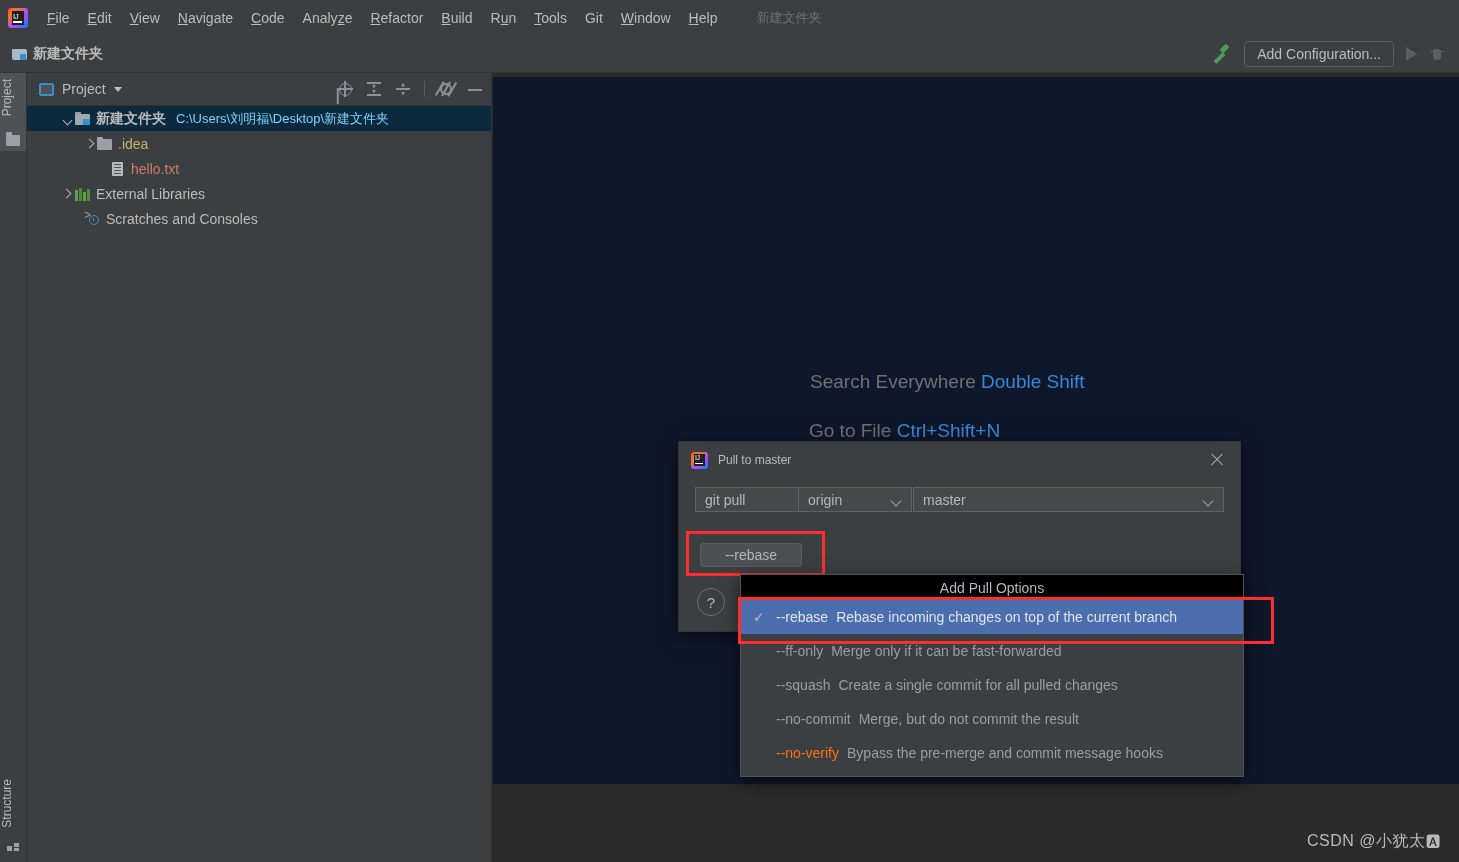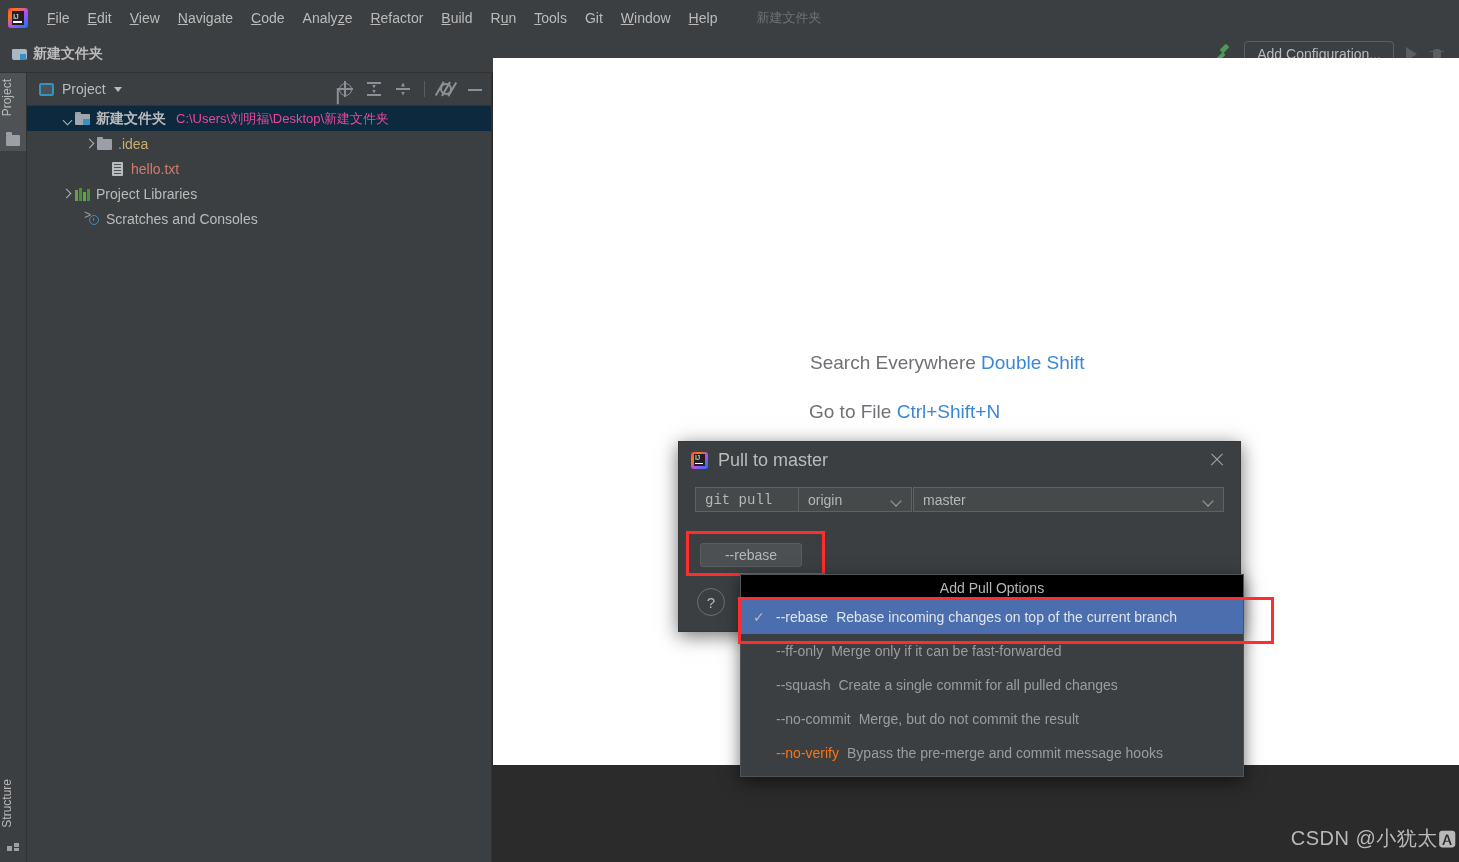--- a/index.html
+++ b/index.html
@@ -376,21 +376,21 @@
     content: "";
     position: absolute;
     left: 3px; top: 3.5px;
     width: 6px; height: 6px;
     border-right: 1.6px solid #aeb3b8;
     border-bottom: 1.6px solid #aeb3b8;
     transform: rotate(-45deg);
   }
   .tree-label { margin-left: 6px; }
   .tree-label.bold { font-weight: bold; }
-  .tree-path { margin-left: 10px; color: #ec4899; font-size: 13px; }
+  .tree-path { margin-left: 10px; color: #7dd3fc; font-size: 13px; }
   .tree-label.yellow { color: #c9ae6a; }
   .tree-label.red { color: #d07b6a; text-align: center; }
 
   .ic-folder {
     width: 15px; height: 13px; position: relative; flex: 0 0 15px;
   }
   .ic-folder::before{
     content:"";position:absolute;left:0;top:2px;width:15px;height:11px;
     background:#9aa0a6;border-radius:1px;
   }
@@ -434,45 +434,45 @@
     background:#3c3f41;
   }
   .ic-scratch i::after{
     content:"";position:absolute;left:3px;top:1.5px;width:1.2px;height:3.2px;
     background:#3592c4;
   }
 
   
   .editor-bg {
     position: absolute;
-    left: 493px; top: 58px;
+    left: 493px; top: 77px;
     width: 966px; height: 707px;
-    background: #ffffff;
+    background: #0f172a;
   }
   .shortcut-block {
     position: absolute;
     left: 0; top: 0;
     width: 966px;
   }
   .sc-line {
     position: absolute;
     font-size: 19px;
     color: #6e7175;
     white-space: nowrap;
   }
   .sc-line .key { color: #3a87d8; }
   #sc-search { left: 317px; top: 294px; }
   #sc-goto   { left: 316px; top: 343px; }
 
   
   .watermark {
     position: absolute;
-    right: 2px; bottom: 10px;
+    right: 18px; bottom: 10px;
     color: #b9b9b9;
-    font-size: 20px;
+    font-size: 16px;
     letter-spacing: .5px;
     text-align: center;
   }
 
   
   .dialog {
     position: absolute;
     left: 678px; top: 441px;
     width: 563px; height: 191px;
     background: #3c3f41;
@@ -495,21 +495,21 @@
     overflow: hidden;
     background: linear-gradient(135deg,#fe315d 0%,#f97a12 24%,#b24df7 58%,#087cfa 100%);
     flex: 0 0 auto;
   }
   .dlg-ij .inner { position:absolute; left:3px; top:2px; width:11px; height:12px; background:#231f20; }
   .dlg-ij .inner::after{
     content:"IJ"; position:absolute; left:1px; top:-1px; color:#fff; font-size:7px;
     line-height:10px; letter-spacing:-0.5px;
   }
   .dlg-ij .bar{ position:absolute; left:4px; top:11px; width:8px; height:1.6px; background:#fff; }
-  .dlg-title { font-size: 18px; color: #bbbbbb; }
+  .dlg-title { font-size: 12px; color: #bbbbbb; }
   .dlg-close {
     margin-left: auto;
     margin-right: 14px;
     width: 18px; height: 18px;
     position: relative;
     cursor: default;
   }
   .dlg-close::before, .dlg-close::after{
     content:""; position:absolute; left:1px; top:8px; width:16px; height:1.4px;
     background:#a5a8ab;
@@ -528,21 +528,21 @@
     height: 25px;
     box-sizing: border-box;
     background: #45494a;
     border: 1px solid #5e6265;
     color: #b5b8bb;
     font-size: 14px;
     display: flex;
     align-items: center;
     padding-left: 9px;
   }
-  #fld-cmd { width: 104px; font-family: Liberation Mono, monospace; }
+  #fld-cmd { width: 104px; }
   #fld-remote {
     width: 114px;
     margin-left: -1px;
     position: relative;
     padding-right: 24px;
   }
   #fld-branch {
     flex: 1;
     margin-left: 1px;
     position: relative;
@@ -757,21 +757,21 @@
     </div>
 
     <div class="tree-row" style="padding-left:33px">
       <span class="arrow right"></span>
       <span class="ic-lib">
           <i></i>
           <i></i>
           <i></i>
           <i></i>
         </span>
-      <span class="tree-label">Project Libraries</span>
+      <span class="tree-label">External Libraries</span>
     </div>
 
     <div class="tree-row" style="padding-left:57px">
       <span class="ic-scratch">
           <i></i>
         </span>
       <span class="tree-label">Scratches and Consoles</span>
     </div>
 
   </div>

